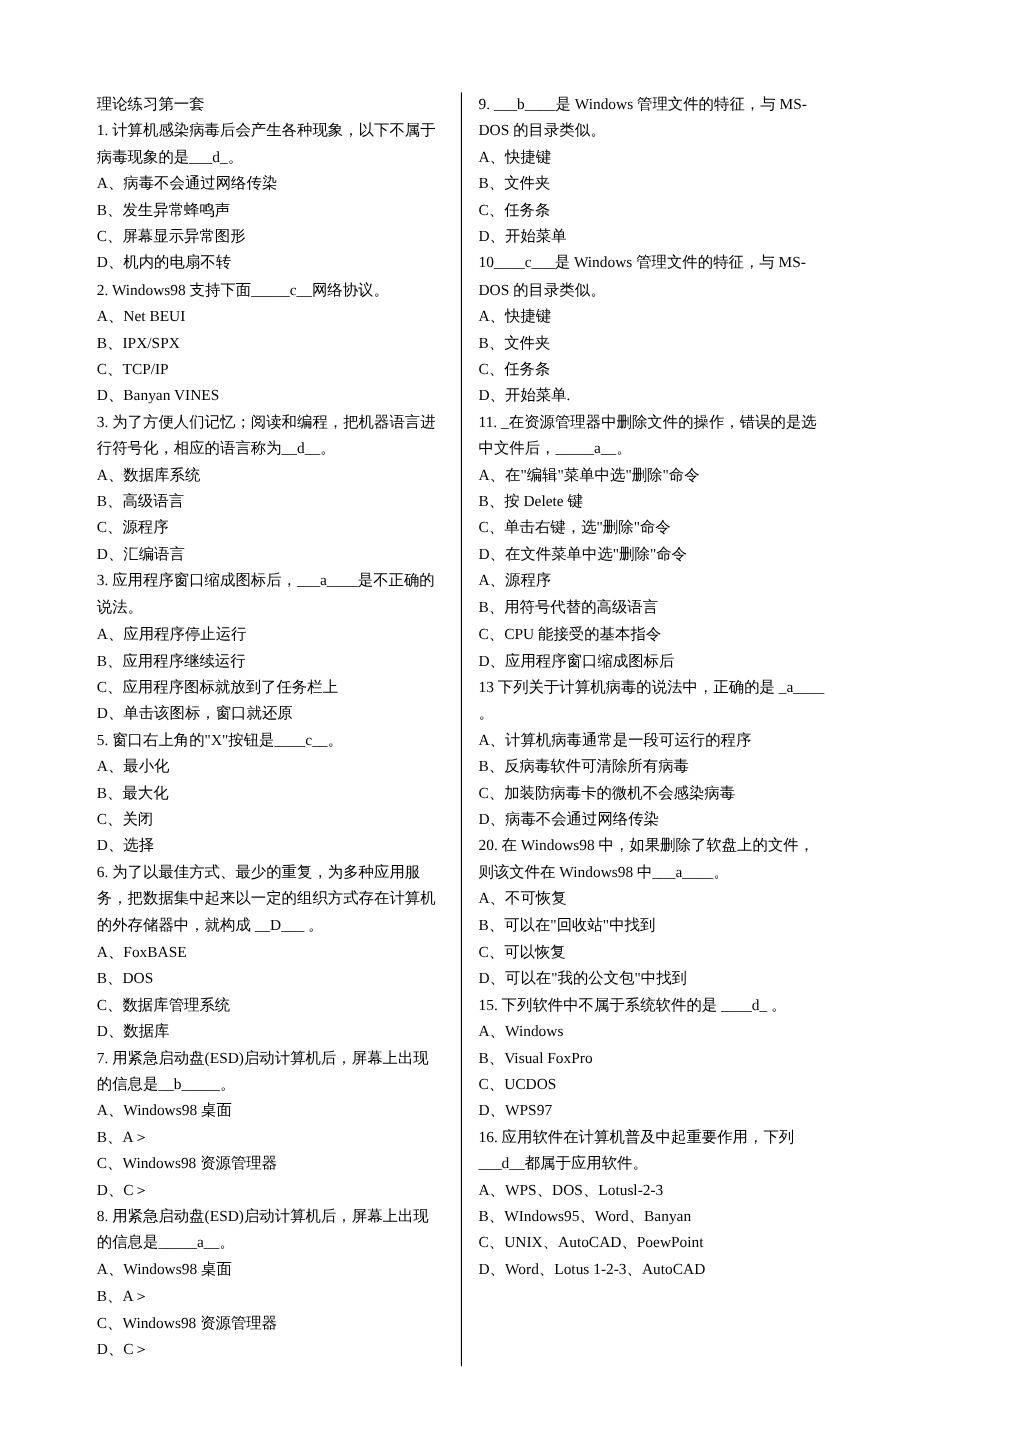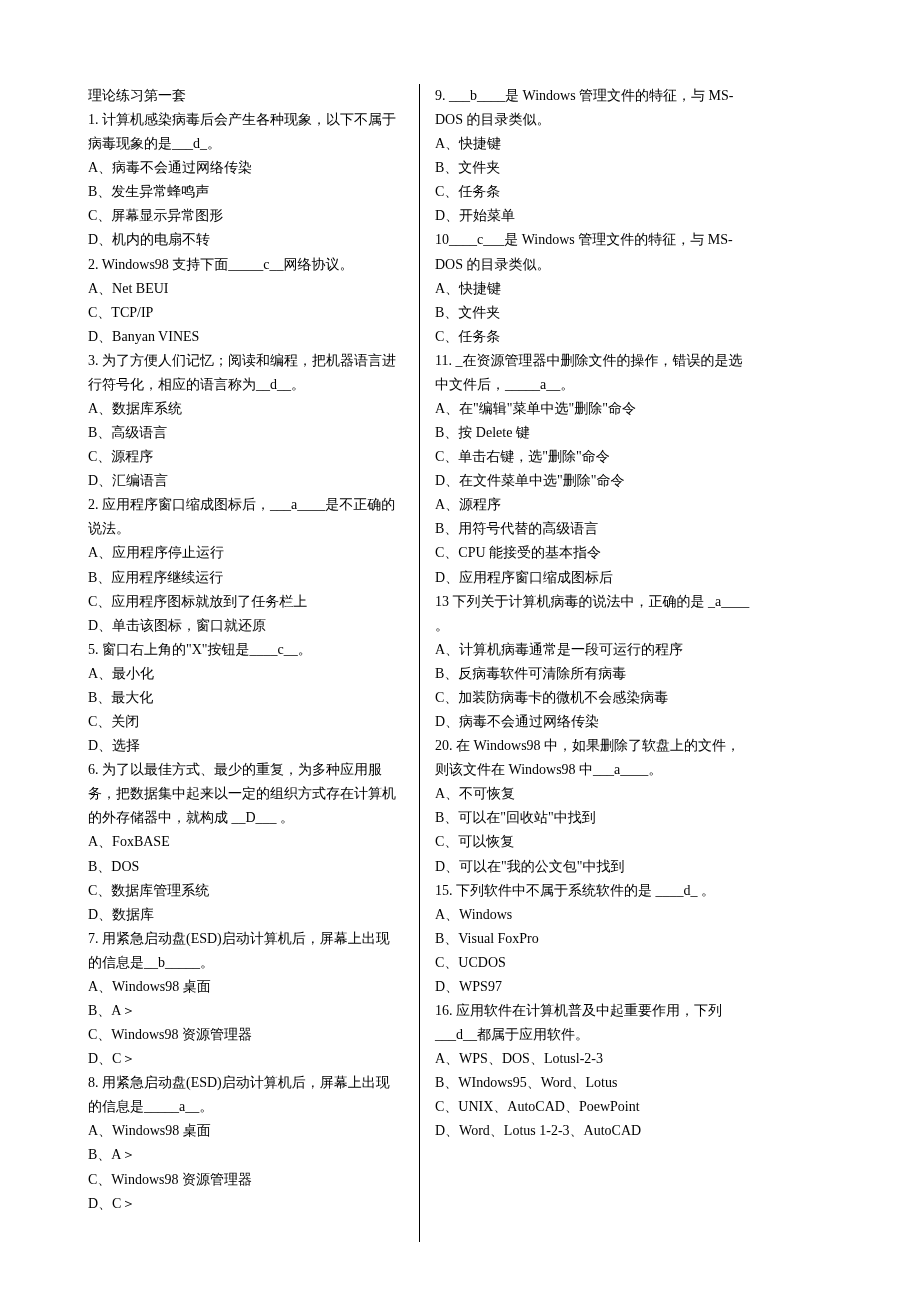--- a/index.html
+++ b/index.html
@@ -35,28 +35,29 @@
 <div class="page">
   <div class="cols" id="cols">
       <div class="line">理论练习第一套</div>
       <div class="line">1. 计算机感染病毒后会产生各种现象，以下不属于病毒现象的是___d_。</div>
       <div class="line">A、病毒不会通过网络传染</div>
       <div class="line">B、发生异常蜂鸣声</div>
       <div class="line">C、屏幕显示异常图形</div>
       <div class="line">D、机内的电扇不转</div>
       <div class="line">2. Windows98 支持下面_____c__网络协议。</div>
       <div class="line">A、Net BEUI</div>
+      <div class="line">B、IPX/SPX</div>
       <div class="line">C、TCP/IP</div>
       <div class="line">D、Banyan VINES</div>
       <div class="line">3. 为了方便人们记忆；阅读和编程，把机器语言进行符号化，相应的语言称为__d__。</div>
       <div class="line">A、数据库系统</div>
       <div class="line">B、高级语言</div>
       <div class="line">C、源程序</div>
       <div class="line">D、汇编语言</div>
-      <div class="line">2. 应用程序窗口缩成图标后，___a____是不正确的说法。</div>
+      <div class="line">3. 应用程序窗口缩成图标后，___a____是不正确的说法。</div>
       <div class="line">A、应用程序停止运行</div>
       <div class="line">B、应用程序继续运行</div>
       <div class="line">C、应用程序图标就放到了任务栏上</div>
       <div class="line">D、单击该图标，窗口就还原</div>
       <div class="line">5. 窗口右上角的"X"按钮是____c__。</div>
       <div class="line">A、最小化</div>
       <div class="line">B、最大化</div>
       <div class="line">C、关闭</div>
       <div class="line">D、选择</div>
       <div class="line">6. 为了以最佳方式、最少的重复，为多种应用服务，把数据集中起来以一定的组织方式存在计算机的外存储器中，就构成 __D___ 。</div>
@@ -76,20 +77,21 @@
       <div class="line">D、C＞</div>
       <div class="line">9. ___b____是 Windows 管理文件的特征，与 MS-DOS 的目录类似。</div>
       <div class="line">A、快捷键</div>
       <div class="line">B、文件夹</div>
       <div class="line">C、任务条</div>
       <div class="line">D、开始菜单</div>
       <div class="line">10____c___是 Windows 管理文件的特征，与 MS-DOS 的目录类似。</div>
       <div class="line">A、快捷键</div>
       <div class="line">B、文件夹</div>
       <div class="line">C、任务条</div>
+      <div class="line">D、开始菜单.</div>
       <div class="line">11. _在资源管理器中删除文件的操作，错误的是选中文件后，_____a__。</div>
       <div class="line">A、在"编辑"菜单中选"删除"命令</div>
       <div class="line">B、按 Delete 键</div>
       <div class="line">C、单击右键，选"删除"命令</div>
       <div class="line">D、在文件菜单中选"删除"命令</div>
       <div class="line">A、源程序</div>
       <div class="line">B、用符号代替的高级语言</div>
       <div class="line">C、CPU 能接受的基本指令</div>
       <div class="line">D、应用程序窗口缩成图标后</div>
       <div class="line">13 下列关于计算机病毒的说法中，正确的是 _a____ 。</div>
@@ -102,17 +104,17 @@
       <div class="line">B、可以在"回收站"中找到</div>
       <div class="line">C、可以恢复</div>
       <div class="line">D、可以在"我的公文包"中找到</div>
       <div class="line">15. 下列软件中不属于系统软件的是 ____d_ 。</div>
       <div class="line">A、Windows</div>
       <div class="line">B、Visual FoxPro</div>
       <div class="line">C、UCDOS</div>
       <div class="line">D、WPS97</div>
       <div class="line">16. 应用软件在计算机普及中起重要作用，下列___d__都属于应用软件。</div>
       <div class="line">A、WPS、DOS、Lotusl-2-3</div>
-      <div class="line">B、WIndows95、Word、Lotus</div>
+      <div class="line">B、WIndows95、Word、Banyan</div>
       <div class="line">C、UNIX、AutoCAD、PoewPoint</div>
       <div class="line">D、Word、Lotus 1-2-3、AutoCAD</div>
     </div>
 </div>
 
 </body></html>

